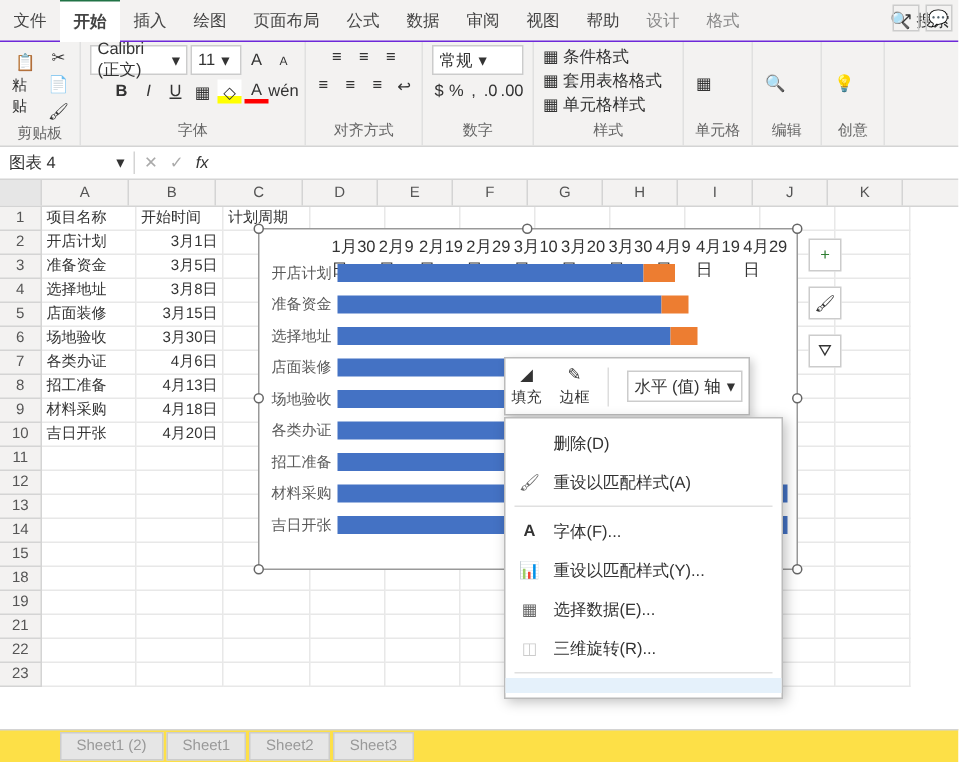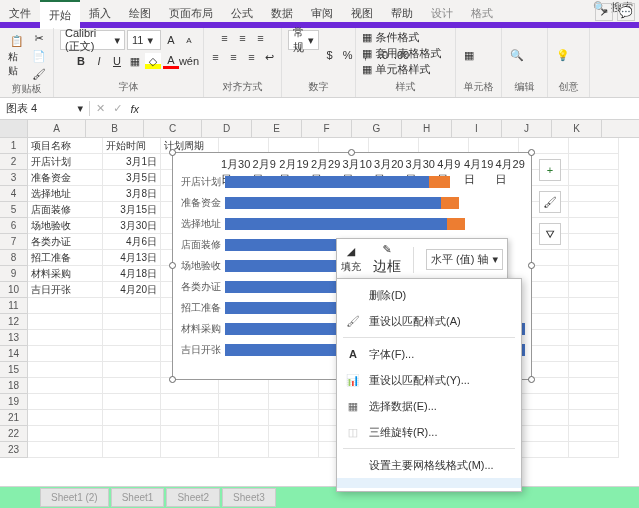--- a/index.html
+++ b/index.html
@@ -1,19 +1,19 @@
 <!DOCTYPE html>
 <html><head>
 <meta charset="utf-8">
 <style>
 *{margin:0;padding:0;box-sizing:border-box;font-family:"Microsoft YaHei","SimSun",sans-serif;font-size:11px;color:#333}
 body{background:#fff;width:639px;height:508px;overflow:hidden;position:relative}
-.menubar{display:flex;background:#f3f2f1;height:28px;border-bottom:6px solid #6d28d9;align-items:flex-start}
+.menubar{display:flex;background:#f3f2f1;height:28px;border-bottom:1px solid #6d28d9;align-items:center}
 .menubar .tab{padding:6px 9px;cursor:pointer;color:#444}
-.menubar .tab.active{background:#fff;font-weight:normal;border-top:2px solid #217346}
+.menubar .tab.active{background:#fff;font-weight:bold;border-top:2px solid #217346}
 .menubar .tab.design{color:#888}
 .menubar .tab.format{color:#888}
 .menubar .search-area{margin-left:auto;display:flex;align-items:center;gap:4px;padding:0 6px}
 .ribbon{display:flex;background:#f3f2f1;height:70px;border-bottom:1px solid #d4d4d4}
 .group{border-right:1px solid #e0e0e0;padding:2px 6px;display:flex;flex-direction:column;justify-content:space-between}
 .group-label{font-size:10px;color:#666;text-align:center;padding-bottom:1px}
 .group-body{display:flex;align-items:center;gap:3px;flex:1}
 .btn-lg{display:flex;flex-direction:column;align-items:center;gap:2px;padding:2px;cursor:pointer}
 .btn-sm{width:16px;height:16px;display:flex;align-items:center;justify-content:center;cursor:pointer}
 .font-row{display:flex;align-items:center;gap:2px}
@@ -22,21 +22,21 @@
 .name-box{width:90px;border-right:1px solid #d4d4d4;padding:0 6px;display:flex;align-items:center;justify-content:space-between}
 .fx-area{display:flex;align-items:center;gap:8px;padding:0 6px}
 .sheet{position:relative;background:#fff}
 .col-headers{display:flex;height:18px;background:#f3f2f1;border-bottom:1px solid #d4d4d4}
 .corner{width:28px;border-right:1px solid #d4d4d4;background:#e6e6e6}
 .col-h{border-right:1px solid #d4d4d4;text-align:center;line-height:17px;font-size:10px;color:#555}
 .col-h.A{width:58px}.col-h.B{width:58px}.col-h.C{width:58px}.col-h.D,.col-h.E,.col-h.F,.col-h.G,.col-h.H,.col-h.I,.col-h.J,.col-h.K{width:50px}
 .row{display:flex;height:16px}
 .row-h{width:28px;background:#f3f2f1;border-right:1px solid #d4d4d4;border-bottom:1px solid #d4d4d4;text-align:center;line-height:15px;font-size:10px;color:#555}
 .cell{border-right:1px solid #e8e8e8;border-bottom:1px solid #e8e8e8;padding:0 3px;line-height:15px;font-size:10px;overflow:hidden;white-space:nowrap}
-.cell.A{width:75px}.cell.B{width:58px;text-align:right}.cell.C{width:58px}.cell.D,.cell.E,.cell.F,.cell.G,.cell.H,.cell.I,.cell.J,.cell.K{width:50px}
+.cell.A{width:63px}.cell.B{width:58px;text-align:right}.cell.C{width:58px}.cell.D,.cell.E,.cell.F,.cell.G,.cell.H,.cell.I,.cell.J,.cell.K{width:50px}
 .chart{position:absolute;left:172px;top:32px;width:360px;height:228px;background:#fff;border:1px solid #999}
 .chart-handle{position:absolute;width:7px;height:7px;background:#fff;border:1px solid #666;border-radius:50%}
 .chart .xaxis{position:absolute;top:4px;left:48px;right:4px;display:flex;justify-content:space-between;font-size:9px;color:#666}
 .chart .bars{position:absolute;top:18px;left:6px;right:6px;bottom:6px}
 .bar-row{display:flex;align-items:center;height:21px}
 .bar-label{width:46px;font-size:10px;text-align:right;padding-right:4px;color:#595959}
 .bar-track{flex:1;height:12px;position:relative}
 .bar-fill{position:absolute;left:0;top:0;height:100%;background:#4472c4}
 .bar-fill2{position:absolute;top:0;height:100%;background:#ed7d31}
 .side-icons{position:absolute;right:-30px;top:6px;display:flex;flex-direction:column;gap:10px}
@@ -45,21 +45,21 @@
 .fill-menu .fm-item{display:flex;flex-direction:column;align-items:center;gap:2px;cursor:pointer}
 .fill-menu .fm-sep{width:1px;height:26px;background:#ddd}
 .axis-combo{display:flex;align-items:center;background:#fff;border:1px solid #ccc;padding:2px 4px;gap:4px}
 .ctx-menu{position:absolute;left:336px;top:158px;width:186px;background:#fff;border:1px solid #bbb;box-shadow:2px 2px 8px rgba(0,0,0,.25);z-index:11;padding:3px 0}
 .ctx-item{display:flex;align-items:center;gap:8px;padding:5px 8px;cursor:pointer}
 .ctx-item:hover,.ctx-item.hover{background:#e5f1fb}
 .ctx-item .ci-icon{width:16px;height:16px;display:flex;align-items:center;justify-content:center;color:#666}
 .ctx-item.disabled{color:#aaa}
 .ctx-item.disabled .ci-icon{color:#ccc}
 .ctx-sep{height:1px;background:#e0e0e0;margin:3px 6px}
-.tabs-bottom{position:absolute;left:0;right:0;bottom:0;height:22px;background:#86efac;border-top:1px solid #d4d4d4;display:flex;align-items:center;padding-left:40px;gap:2px}
+.tabs-bottom{position:absolute;left:0;right:0;bottom:0;height:22px;background:#fde047;border-top:1px solid #d4d4d4;display:flex;align-items:center;padding-left:40px;gap:2px}
 .sheet-tab{padding:3px 10px;background:#e6e6e6;border:1px solid #ccc;font-size:10px;color:#999;cursor:pointer}
 .hdr-icons{position:absolute;right:4px;top:3px;display:flex;gap:4px}
 .hdr-icons .hbtn{width:18px;height:18px;border:1px solid #ccc;display:flex;align-items:center;justify-content:center;cursor:pointer}
 </style>
 </head>
 <body>
 
 <div class="menubar">
   <div class="tab">文件</div>
   <div class="tab active">开始</div>
@@ -140,21 +140,21 @@
       <div class="font-row">
         <span class="btn-sm">≡</span>
         <span class="btn-sm">≡</span>
         <span class="btn-sm">≡</span>
         <span class="btn-sm">↩</span>
       </div>
     </div>
     <div class="group-label">对齐方式</div>
   </div>
   <div class="group" style="width:74px">
-    <div class="group-body" style="flex-direction:row;gap:3px;align-items:stretch">
+    <div class="group-body" style="flex-direction:column;gap:3px;align-items:stretch">
       <div class="combo">
           <span>常规</span>
           <span>▾</span>
         </div>
       <div class="font-row">
         <span class="btn-sm">$</span>
         <span class="btn-sm">%</span>
         <span class="btn-sm">,</span>
         <span class="btn-sm">.0</span>
         <span class="btn-sm">.00</span>
@@ -602,21 +602,21 @@
     </div>
   </div>
 
   <div class="fill-menu">
     <div class="fm-item">
       <span>◢</span>
       <span style="font-size:10px">填充</span>
     </div>
     <div class="fm-item">
       <span>✎</span>
-      <span style="font-size:14px">边框</span>
+      <span style="font-size:10px">边框</span>
     </div>
     <div class="fm-sep"></div>
     <div class="axis-combo">
       <span>水平 (值) 轴</span>
       <span>▾</span>
     </div>
   </div>
 
   <div class="ctx-menu">
     <div class="ctx-item">
@@ -640,24 +640,20 @@
       </div>
     <div class="ctx-item">
         <span class="ci-icon">▦</span>
         <span>选择数据(E)...</span>
       </div>
     <div class="ctx-item disabled">
         <span class="ci-icon">◫</span>
         <span>三维旋转(R)...</span>
       </div>
     <div class="ctx-sep"></div>
-    <div class="ctx-item">
-        <span class="ci-icon"></span>
-        <span>设置主要网格线格式(M)...</span>
-      </div>
     <div class="ctx-item hover"></div>
   </div>
 </div>
 
 <div class="tabs-bottom">
   <div class="sheet-tab">Sheet1 (2)</div>
   <div class="sheet-tab">Sheet1</div>
   <div class="sheet-tab">Sheet2</div>
   <div class="sheet-tab">Sheet3</div>
 </div>

